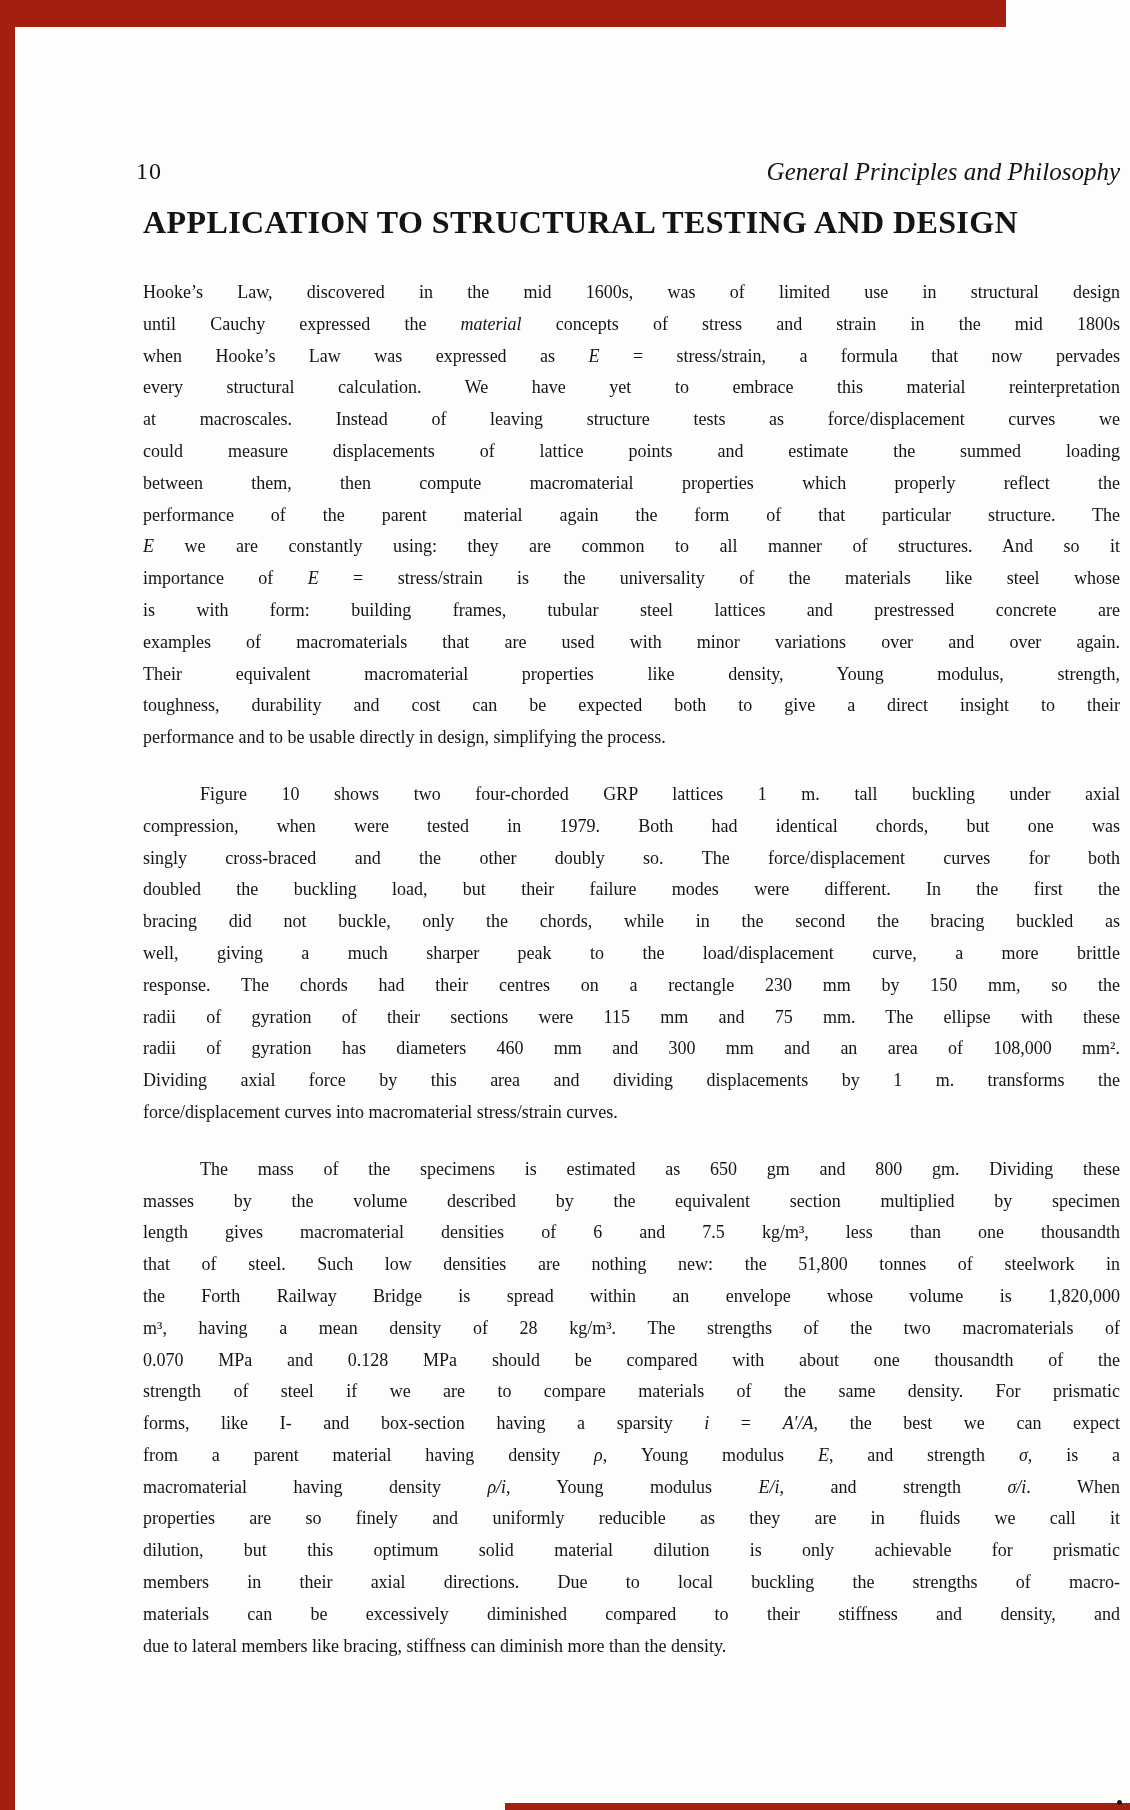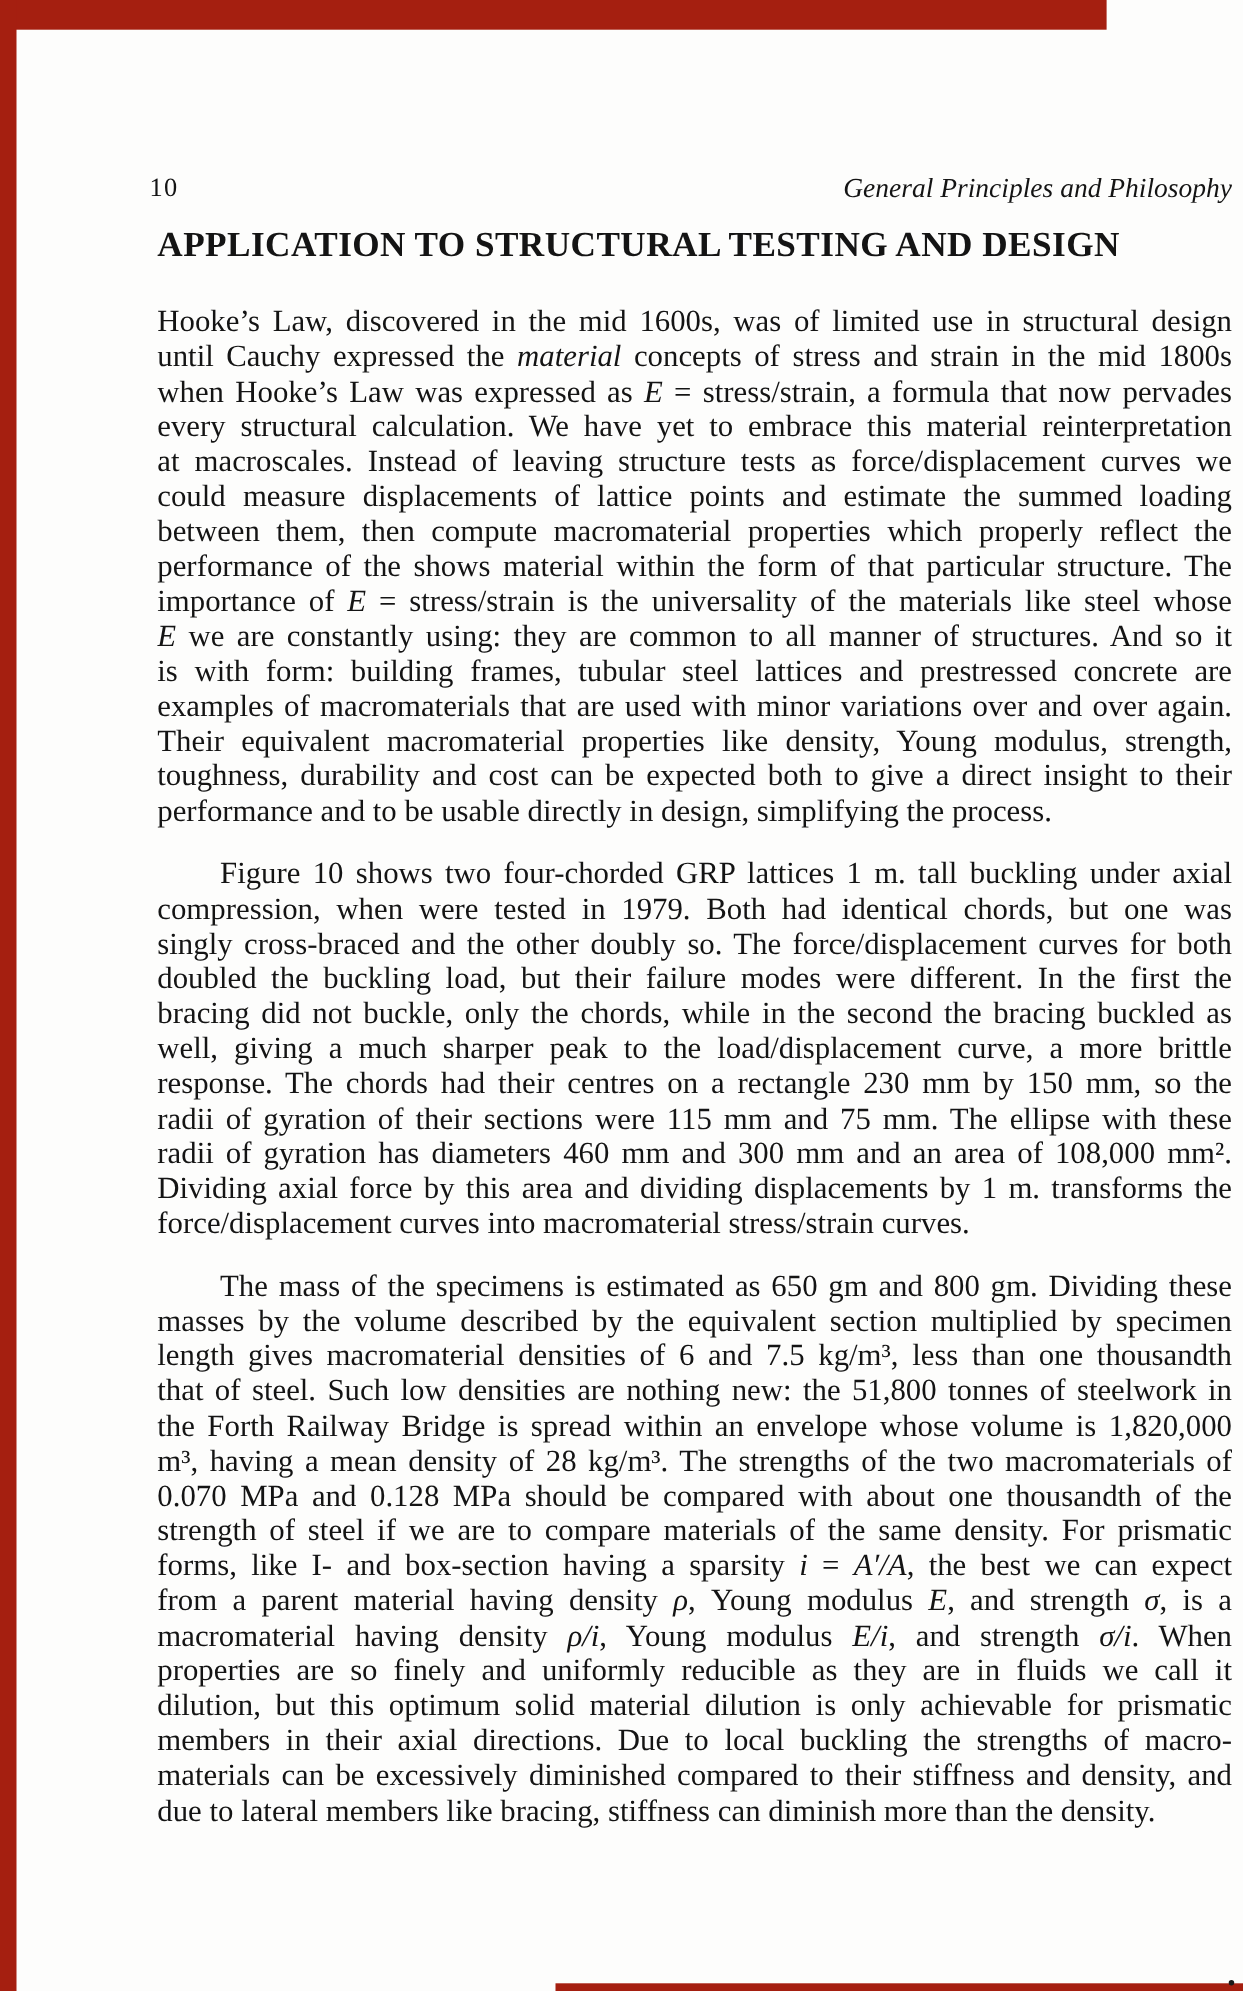--- a/index.html
+++ b/index.html
@@ -25,21 +25,21 @@
     position:absolute; left:143px; top:158px; width:977px;
     text-align:right; font-style:italic; font-size:25px;
   }
   .section-heading {
     position:absolute; left:143px; top:204px; width:977px;
     font-weight:bold; font-size:32px; letter-spacing:0.4px;
     white-space:nowrap;
   }
   .body-text {
     position:absolute; left:143px; top:277px; width:977px;
-    font-size:28px; line-height:31.8px;
+    font-size:18px; line-height:31.8px;
   }
   .para { margin:0; }
   .line {
     text-align: justify;
     text-align-last: justify;
     text-justify: inter-word;
     height: 31.8px;
     overflow: hidden;
     white-space: normal;
   }
@@ -60,23 +60,23 @@
 
 <div class="body-text">
     <div class="para">
       <div class="line"><span>Hooke’s Law, discovered in the mid 1600s, was of limited use in structural design</span></div>
       <div class="line"><span>until Cauchy expressed the </span><i>material</i><span> concepts of stress and strain in the mid 1800s</span></div>
       <div class="line"><span>when Hooke’s Law was expressed as </span><i>E</i><span> = stress/strain, a formula that now pervades</span></div>
       <div class="line"><span>every structural calculation. We have yet to embrace this material reinterpretation</span></div>
       <div class="line"><span>at macroscales. Instead of leaving structure tests as force/displacement curves we</span></div>
       <div class="line"><span>could measure displacements of lattice points and estimate the summed loading</span></div>
       <div class="line"><span>between them, then compute macromaterial properties which properly reflect the</span></div>
-      <div class="line"><span>performance of the shows material within the form of that particular structure. The</span></div>
+      <div class="line"><span>performance of the parent material again the form of that particular structure. The</span></div>
+      <div class="line"><i>E</i><span> we are constantly using: they are common to all manner of structures. And so it</span></div>
       <div class="line"><span>importance of </span><i>E</i><span> = stress/strain is the universality of the materials like steel whose</span></div>
-      <div class="line"><i>E</i><span> we are constantly using: they are common to all manner of structures. And so it</span></div>
       <div class="line"><span>is with form: building frames, tubular steel lattices and prestressed concrete are</span></div>
       <div class="line"><span>examples of macromaterials that are used with minor variations over and over again.</span></div>
       <div class="line"><span>Their equivalent macromaterial properties like density, Young modulus, strength,</span></div>
       <div class="line"><span>toughness, durability and cost can be expected both to give a direct insight to their</span></div>
       <div class="line final"><span>performance and to be usable directly in design, simplifying the process.</span></div>
     </div>
     <div class="para">
       <div class="line indent"><span>Figure 10 shows two four-chorded GRP lattices 1 m. tall buckling under axial</span></div>
       <div class="line"><span>compression, when were tested in 1979. Both had identical chords, but one was</span></div>
       <div class="line"><span>singly cross-braced and the other doubly so. The force/displacement curves for both</span></div>

